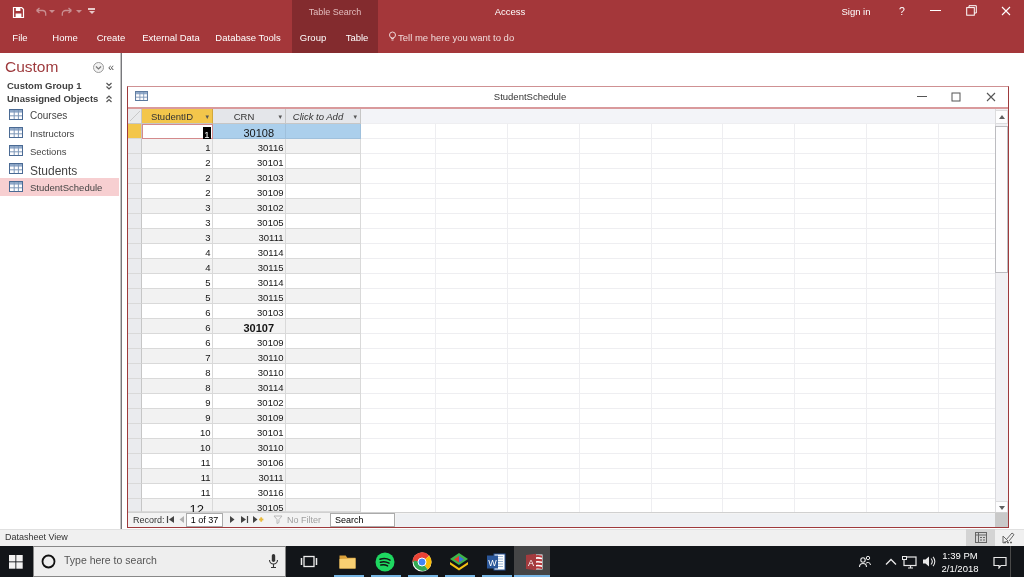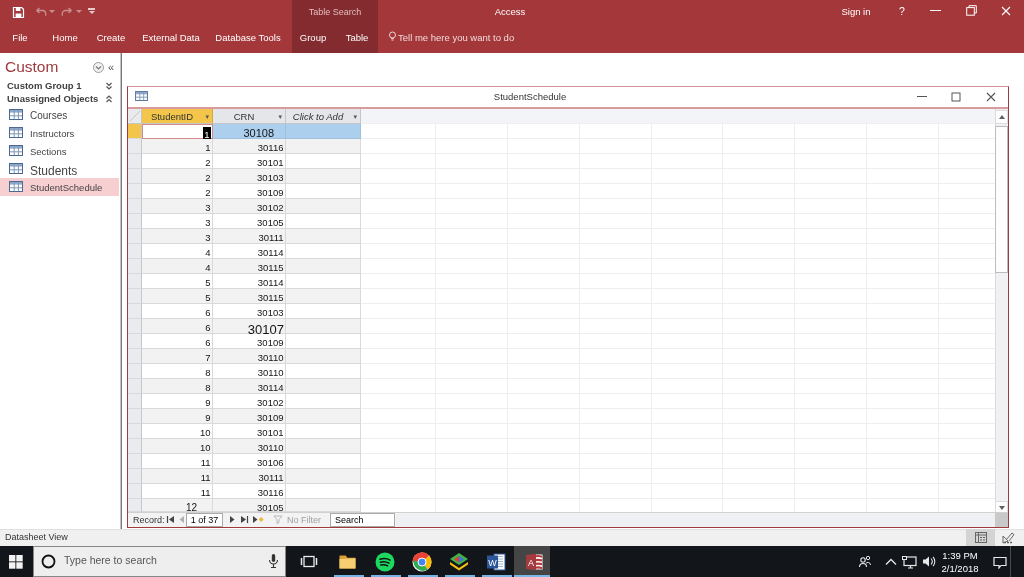--- a/index.html
+++ b/index.html
@@ -242,21 +242,21 @@
   </div>
 <div style="position:absolute;left:213px;top:304px;width:73px;height:15px;background:#ffffff;border-right:1px solid #d9d9d9;border-bottom:1px solid #d9d9d9;box-sizing:border-box;">
     <span style="position:absolute;right:1.5px;top:3px;font-size:9.5px;color:#141414;">30103</span>
   </div>
 <div style="position:absolute;left:286px;top:304px;width:75px;height:15px;background:#ffffff;border-right:1px solid #d9d9d9;border-bottom:1px solid #d9d9d9;box-sizing:border-box;"></div>
 <div style="position:absolute;left:128px;top:319px;width:14px;height:15px;background:#eaebee;border-right:1px solid #c6c6c6;box-sizing:border-box;border-bottom:1px solid #d9d9d9;"></div>
 <div style="position:absolute;left:142px;top:319px;width:71px;height:15px;background:#f2f2f2;border-right:1px solid #d9d9d9;border-bottom:1px solid #d9d9d9;box-sizing:border-box;">
     <span style="position:absolute;right:1.5px;top:3px;font-size:9.5px;color:#141414;">6</span>
   </div>
 <div style="position:absolute;left:213px;top:319px;width:73px;height:15px;background:#f2f2f2;border-right:1px solid #d9d9d9;border-bottom:1px solid #d9d9d9;box-sizing:border-box;">
-    <span style="position:absolute;right:1px;top:3px;font-size:13px;color:#141414;">30107</span>
+    <span style="position:absolute;right:11px;top:3px;font-size:11px;color:#141414;font-weight:bold;">30107</span>
   </div>
 <div style="position:absolute;left:286px;top:319px;width:75px;height:15px;background:#f2f2f2;border-right:1px solid #d9d9d9;border-bottom:1px solid #d9d9d9;box-sizing:border-box;"></div>
 <div style="position:absolute;left:128px;top:334px;width:14px;height:15px;background:#eaebee;border-right:1px solid #c6c6c6;box-sizing:border-box;border-bottom:1px solid #d9d9d9;"></div>
 <div style="position:absolute;left:142px;top:334px;width:71px;height:15px;background:#ffffff;border-right:1px solid #d9d9d9;border-bottom:1px solid #d9d9d9;box-sizing:border-box;">
     <span style="position:absolute;right:1.5px;top:3px;font-size:9.5px;color:#141414;">6</span>
   </div>
 <div style="position:absolute;left:213px;top:334px;width:73px;height:15px;background:#ffffff;border-right:1px solid #d9d9d9;border-bottom:1px solid #d9d9d9;box-sizing:border-box;">
     <span style="position:absolute;right:1.5px;top:3px;font-size:9.5px;color:#141414;">30109</span>
   </div>
 <div style="position:absolute;left:286px;top:334px;width:75px;height:15px;background:#ffffff;border-right:1px solid #d9d9d9;border-bottom:1px solid #d9d9d9;box-sizing:border-box;"></div>
@@ -335,21 +335,21 @@
 <div style="position:absolute;left:128px;top:484px;width:14px;height:15px;background:#eaebee;border-right:1px solid #c6c6c6;box-sizing:border-box;border-bottom:1px solid #d9d9d9;"></div>
 <div style="position:absolute;left:142px;top:484px;width:71px;height:15px;background:#ffffff;border-right:1px solid #d9d9d9;border-bottom:1px solid #d9d9d9;box-sizing:border-box;">
     <span style="position:absolute;right:1.5px;top:3px;font-size:9.5px;color:#141414;">11</span>
   </div>
 <div style="position:absolute;left:213px;top:484px;width:73px;height:15px;background:#ffffff;border-right:1px solid #d9d9d9;border-bottom:1px solid #d9d9d9;box-sizing:border-box;">
     <span style="position:absolute;right:1.5px;top:3px;font-size:9.5px;color:#141414;">30116</span>
   </div>
 <div style="position:absolute;left:286px;top:484px;width:75px;height:15px;background:#ffffff;border-right:1px solid #d9d9d9;border-bottom:1px solid #d9d9d9;box-sizing:border-box;"></div>
 <div style="position:absolute;left:128px;top:499px;width:14px;height:13px;background:#eaebee;border-right:1px solid #c6c6c6;box-sizing:border-box;border-bottom:1px solid #d9d9d9;"></div>
 <div style="position:absolute;left:142px;top:499px;width:71px;height:13px;background:#f2f2f2;border-right:1px solid #d9d9d9;border-bottom:1px solid #d9d9d9;box-sizing:border-box;">
-    <span style="position:absolute;right:15px;top:3px;font-size:10px;color:#141414;">12</span>
+    <span style="position:absolute;right:8px;top:3px;font-size:13px;color:#141414;">12</span>
   </div>
 <div style="position:absolute;left:213px;top:499px;width:73px;height:13px;background:#f2f2f2;border-right:1px solid #d9d9d9;border-bottom:1px solid #d9d9d9;box-sizing:border-box;">
     <span style="position:absolute;right:1.5px;top:3px;font-size:9.5px;color:#141414;">30105</span>
   </div>
 <div style="position:absolute;left:286px;top:499px;width:75px;height:13px;background:#f2f2f2;border-right:1px solid #d9d9d9;border-bottom:1px solid #d9d9d9;box-sizing:border-box;"></div>
 <div style="position:absolute;left:361px;top:123px;width:635px;height:1px;background:#eeeef1;"></div>
 <div style="position:absolute;left:361px;top:138px;width:635px;height:1px;background:#eeeef1;"></div>
 <div style="position:absolute;left:361px;top:153px;width:635px;height:1px;background:#eeeef1;"></div>
 <div style="position:absolute;left:361px;top:168px;width:635px;height:1px;background:#eeeef1;"></div>
 <div style="position:absolute;left:361px;top:183px;width:635px;height:1px;background:#eeeef1;"></div>

